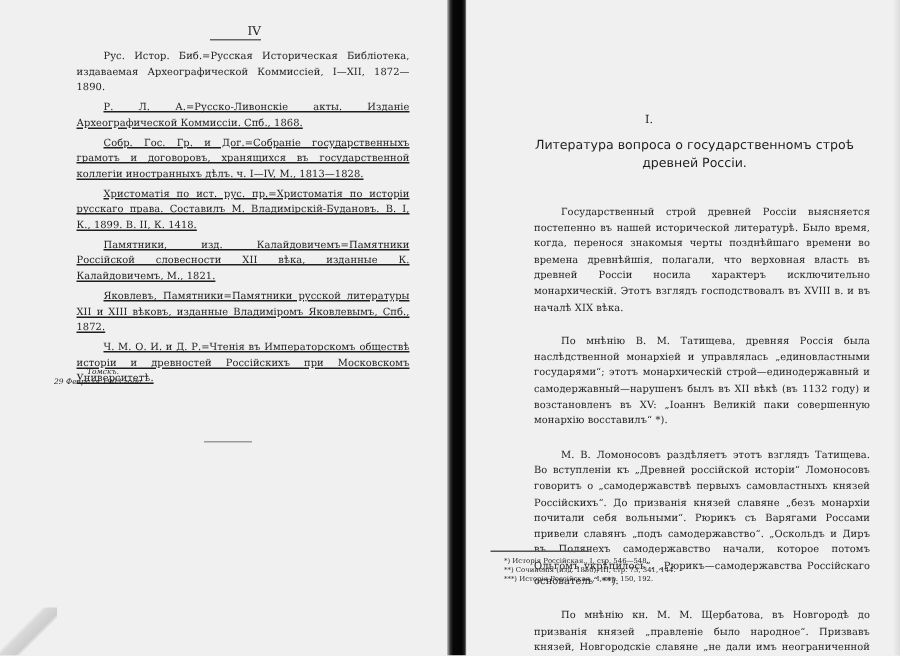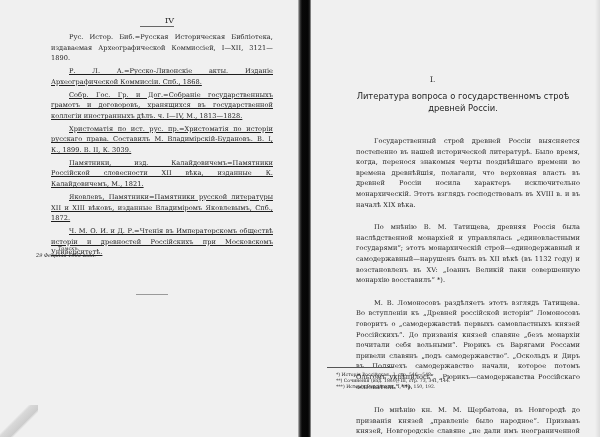--- a/index.html
+++ b/index.html
@@ -61,24 +61,24 @@
 
 <div class="page page-left"></div>
 <div class="page page-right"></div>
 <div class="spine"></div>
 <div class="edge-right"></div>
 <div class="smudge"></div>
 
 <div class="folio">IV</div>
 
 <div class="abbr-list">
-  <p class="entry">Рус. Истор. Биб.=Русская Историческая Библіотека, издаваемая Археографической Коммиссіей, I—XII, 3121—1890.</p>
+  <p class="entry">Рус. Истор. Биб.=Русская Историческая Библіотека, издаваемая Археографической Коммиссіей, I—XII, 1872—1890.</p>
   <p class="entry">Р. Л. А.=Русско-Ливонскіе акты. Изданіе Археографической Коммиссіи. Спб., 1868.</p>
   <p class="entry">Собр. Гос. Гр. и Дог.=Собраніе государственныхъ грамотъ и договоровъ, хранящихся въ государственной коллегіи иностранныхъ дѣлъ. ч. I—IV, М., 1813—1828.</p>
-  <p class="entry">Христоматія по ист. рус. пр.=Христоматія по исторіи русскаго права. Составилъ М. Владимірскій-Будановъ. В. I, К., 1899. В. II, К. 3039.</p>
+  <p class="entry">Христоматія по ист. рус. пр.=Христоматія по исторіи русскаго права. Составилъ М. Владимірскій-Будановъ. В. I, К., 1899. В. II, К. 1418.</p>
   <p class="entry">Памятники, изд. Калайдовичемъ=Памятники Россійской словесности XII вѣка, изданные К. Калайдовичемъ, М., 1821.</p>
   <p class="entry">Яковлевъ, Памятники=Памятники русской литературы XII и XIII вѣковъ, изданные Владиміромъ Яковлевымъ, Спб., 1872.</p>
   <p class="entry">Ч. М. О. И. и Д. Р.=Чтенія въ Императорскомъ обществѣ исторіи и древностей Россійскихъ при Московскомъ Университетѣ.</p>
 </div>
 
 <div class="signoff">
   <div class="place">Томскъ.</div>
   <div>29 Февраля 1903 года.</div>
 </div>
 <div class="rule" style="left:136px;top:294px;width:32px;"></div>

